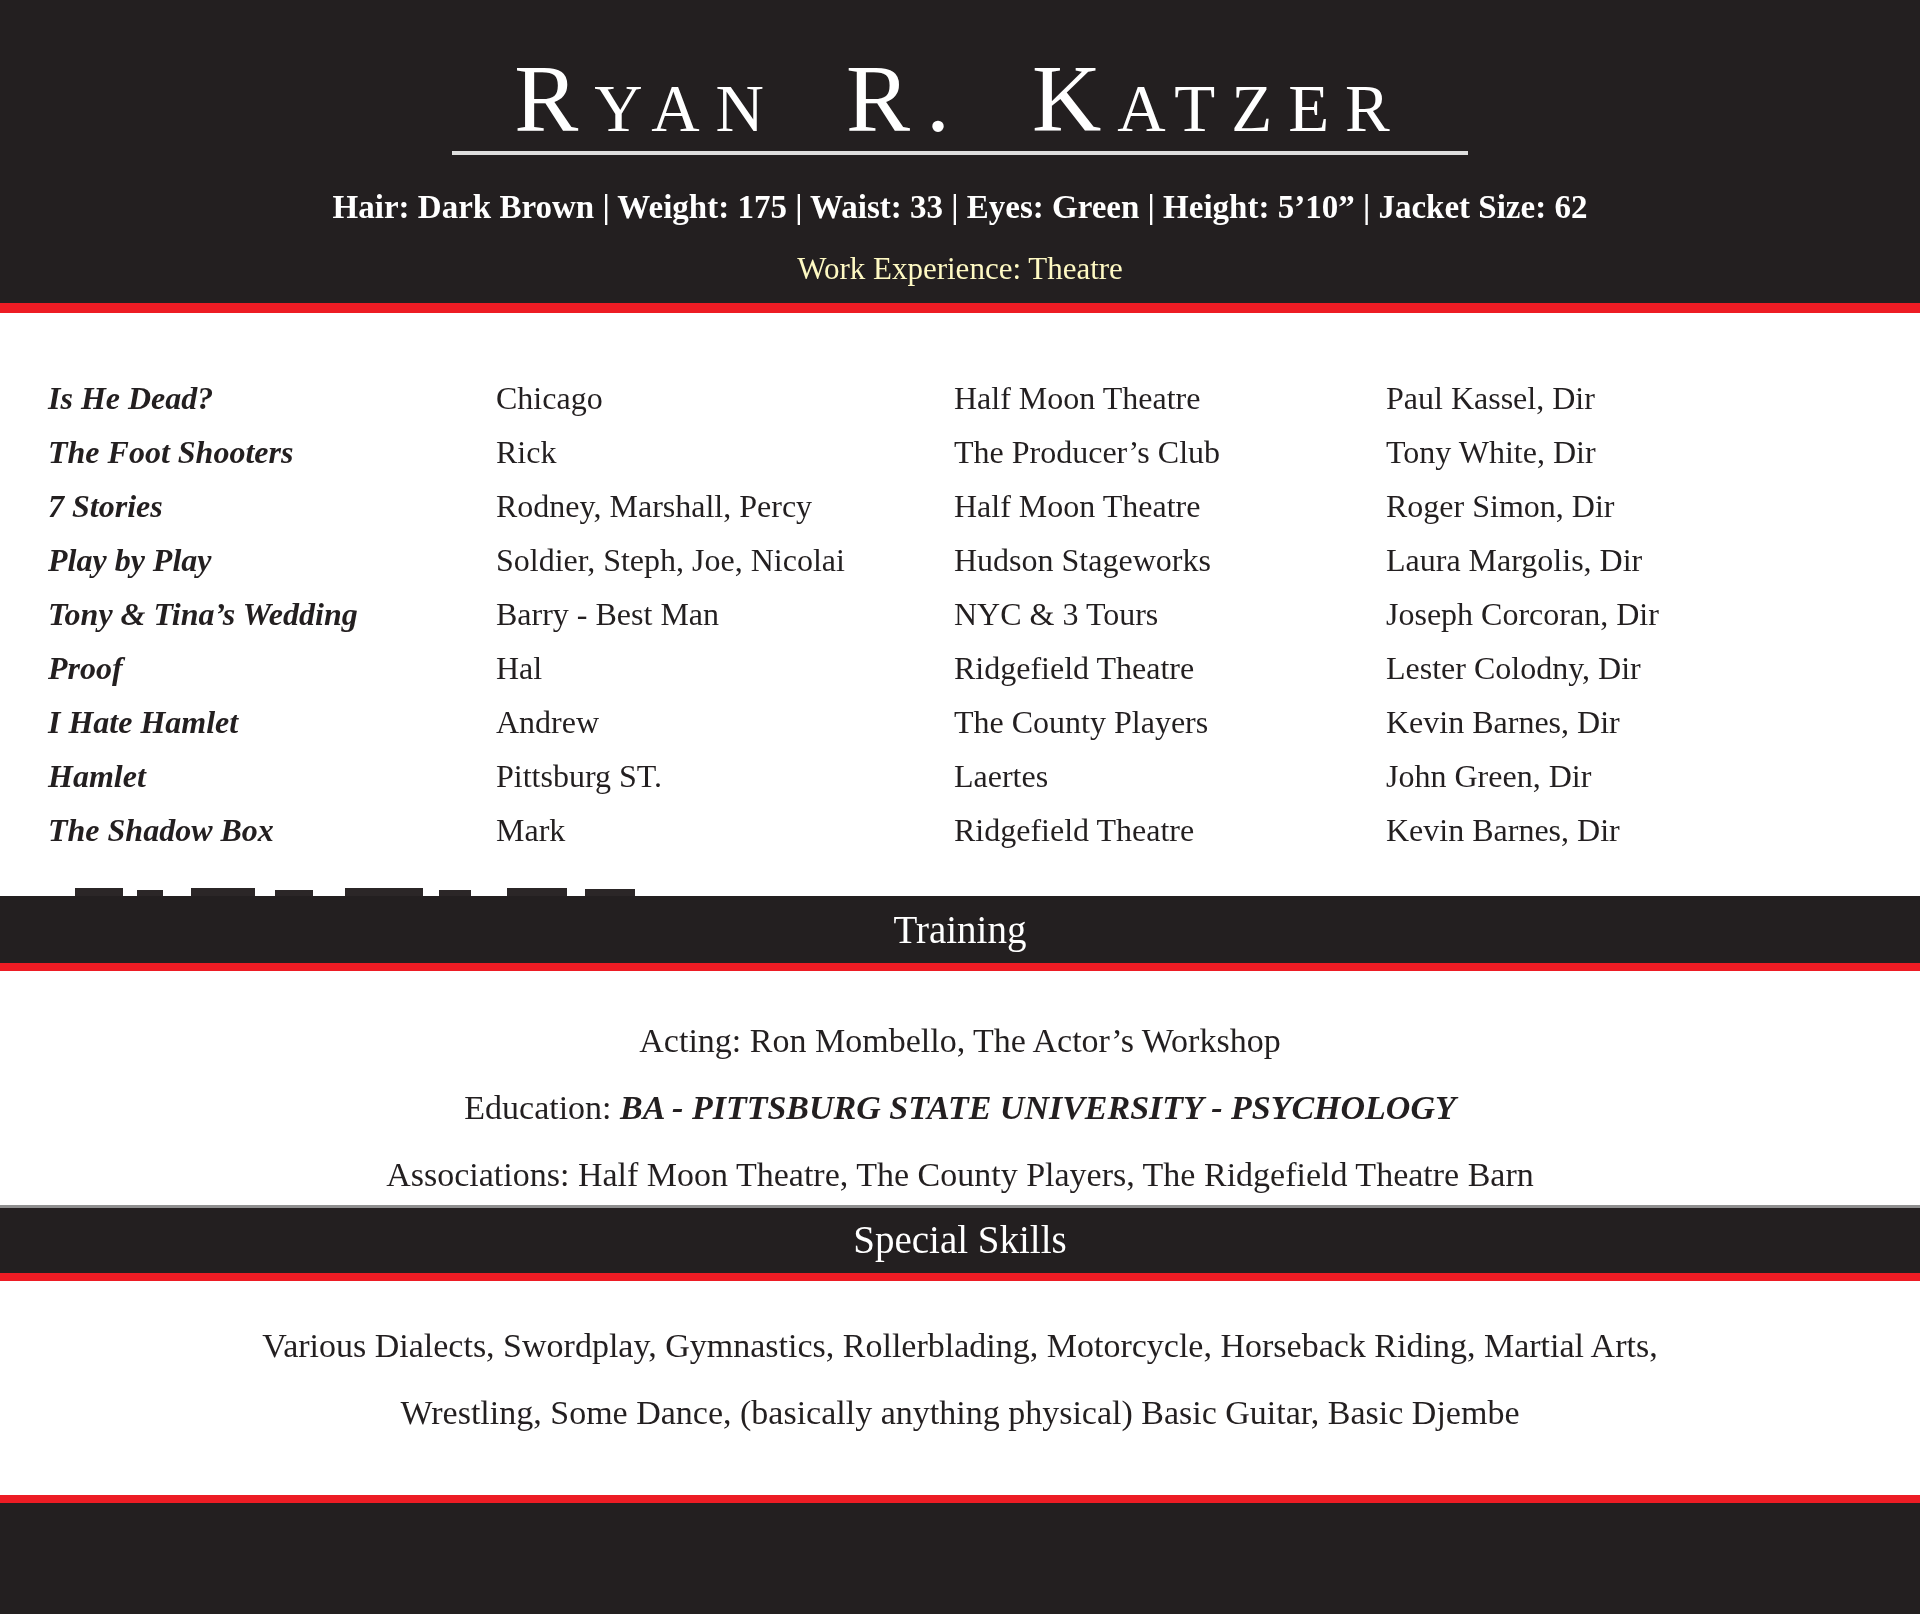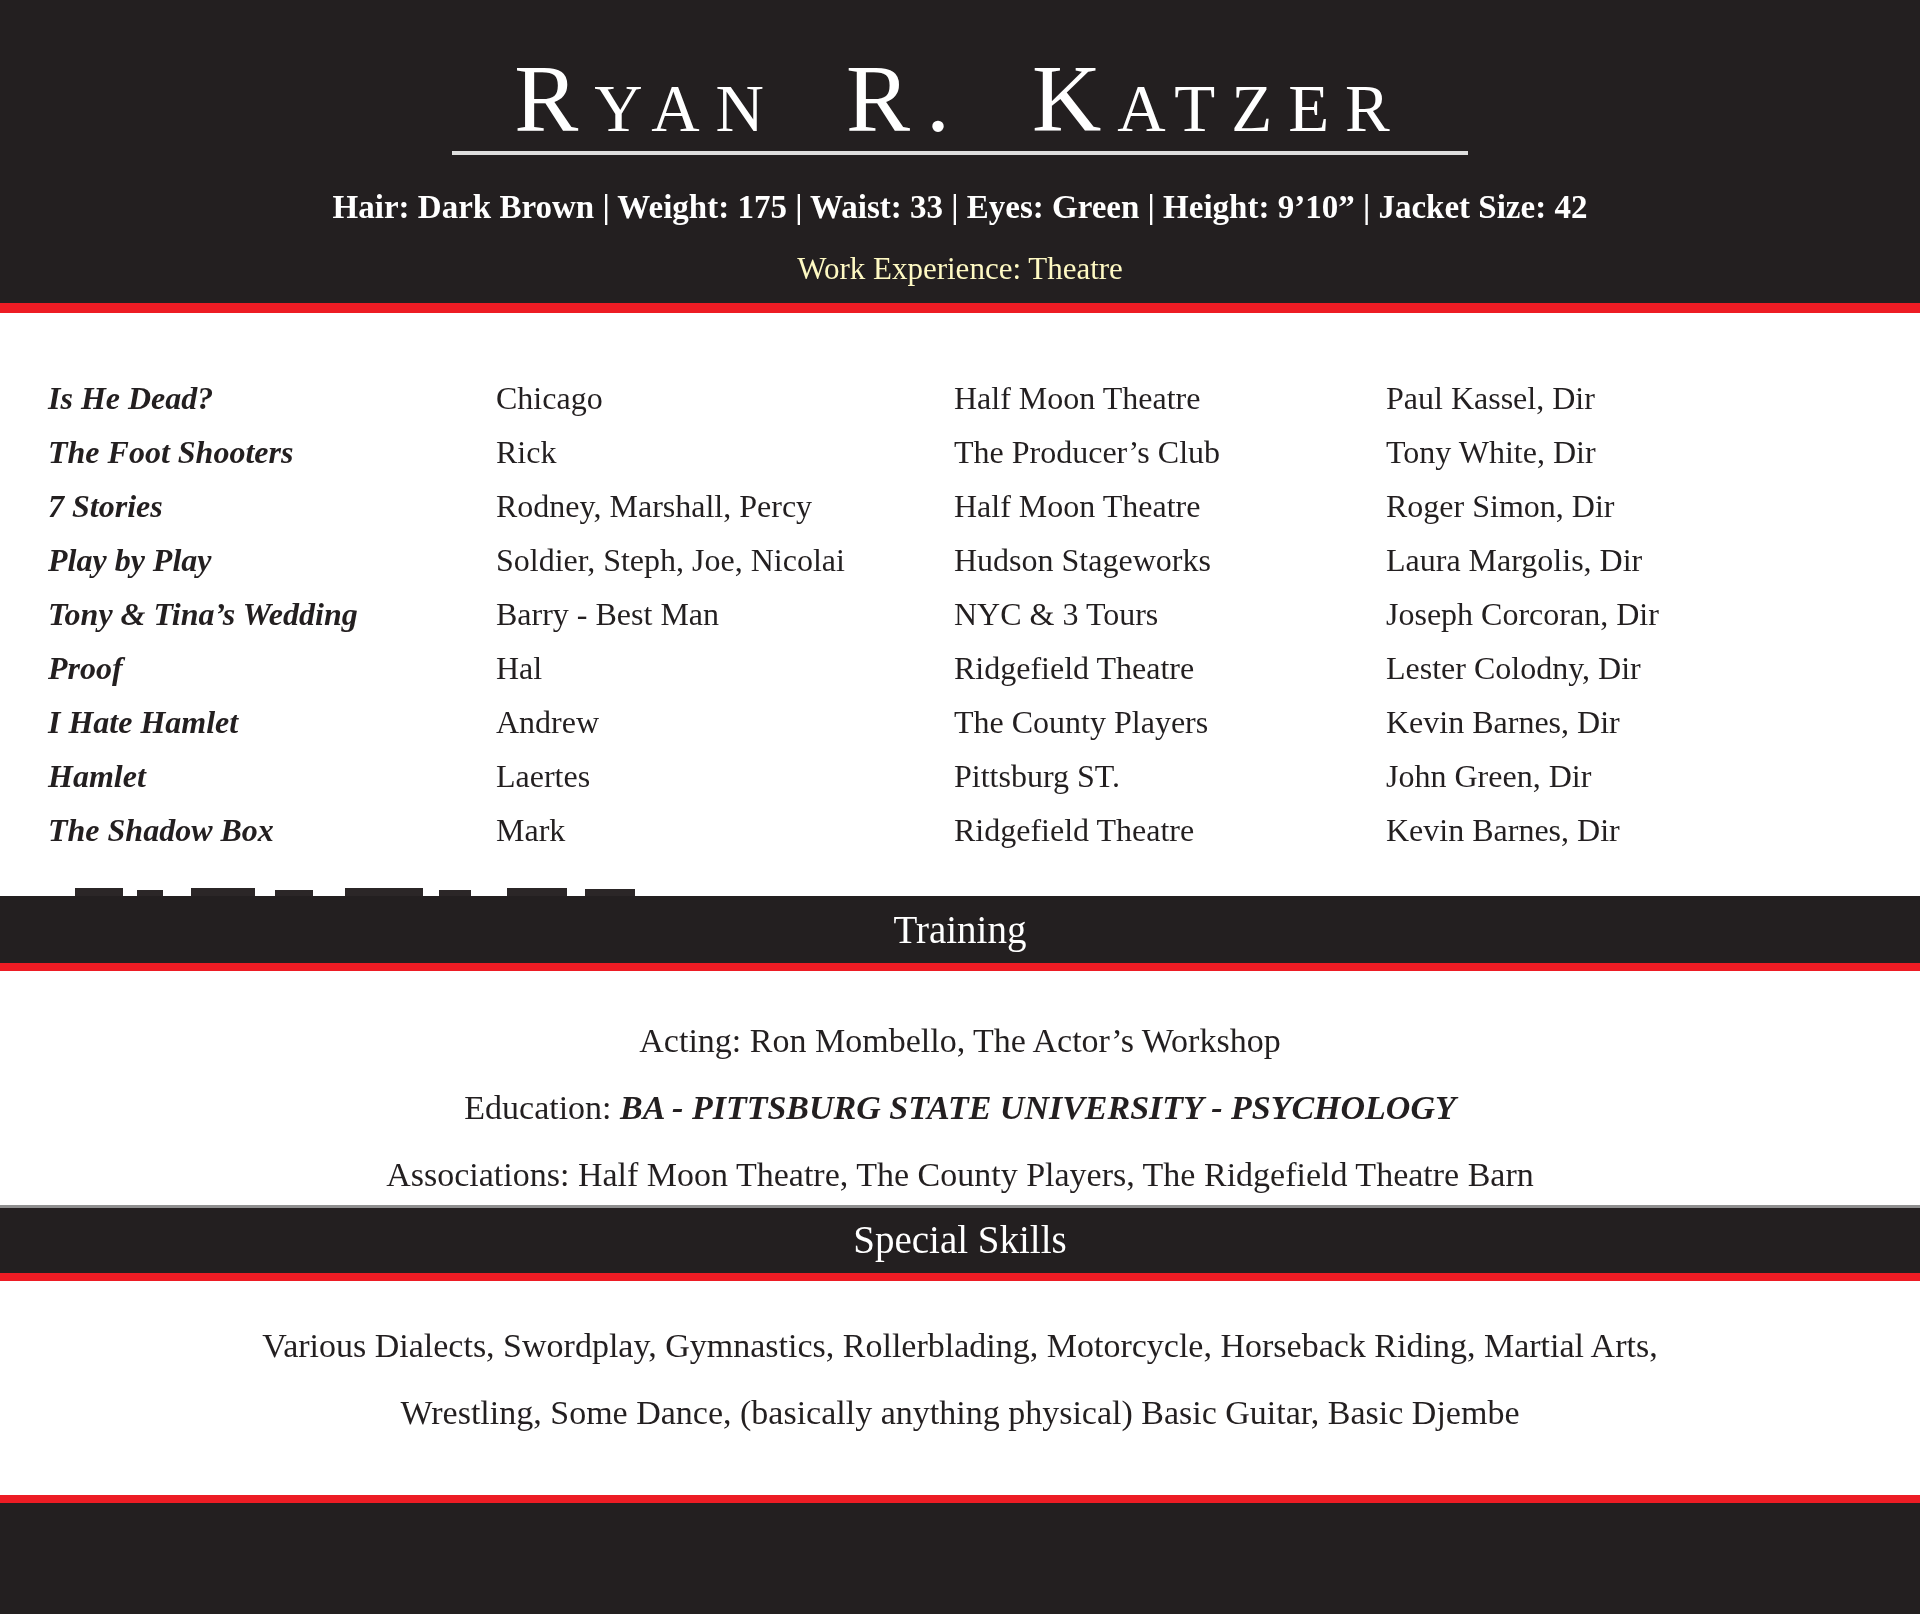--- a/index.html
+++ b/index.html
@@ -58,21 +58,21 @@
   .footer{height:111px;background:var(--black);}
 </style>
 </head>
 <body>
 
 <div class="page">
 
   <div class="header">
     <div class="name">Ryan R. Katzer</div>
     <div class="name-rule"></div>
-    <div class="stats">Hair: Dark Brown | Weight: 175 | Waist: 33 | Eyes: Green | Height: 9’10” | Jacket Size: 42</div>
+    <div class="stats">Hair: Dark Brown | Weight: 175 | Waist: 33 | Eyes: Green | Height: 5’10” | Jacket Size: 62</div>
     <div class="workexp">Work Experience: Theatre</div>
   </div>
   <div class="divider thick"></div>
 
   <div class="table-section">
     <div class="exp-row">
       <div class="exp-title">Is He Dead?</div>
       <div>Chicago</div>
       <div>Half Moon Theatre</div>
       <div>Paul Kassel, Dir</div>
@@ -108,22 +108,22 @@
       <div>Lester Colodny, Dir</div>
     </div>
     <div class="exp-row">
       <div class="exp-title">I Hate Hamlet</div>
       <div>Andrew</div>
       <div>The County Players</div>
       <div>Kevin Barnes, Dir</div>
     </div>
     <div class="exp-row">
       <div class="exp-title">Hamlet</div>
+      <div>Pittsburg ST.</div>
       <div>Laertes</div>
-      <div>Pittsburg ST.</div>
       <div>John Green, Dir</div>
     </div>
     <div class="exp-row">
       <div class="exp-title">The Shadow Box</div>
       <div>Mark</div>
       <div>Ridgefield Theatre</div>
       <div>Kevin Barnes, Dir</div>
     </div>
 
     <div class="ghost-marks">

